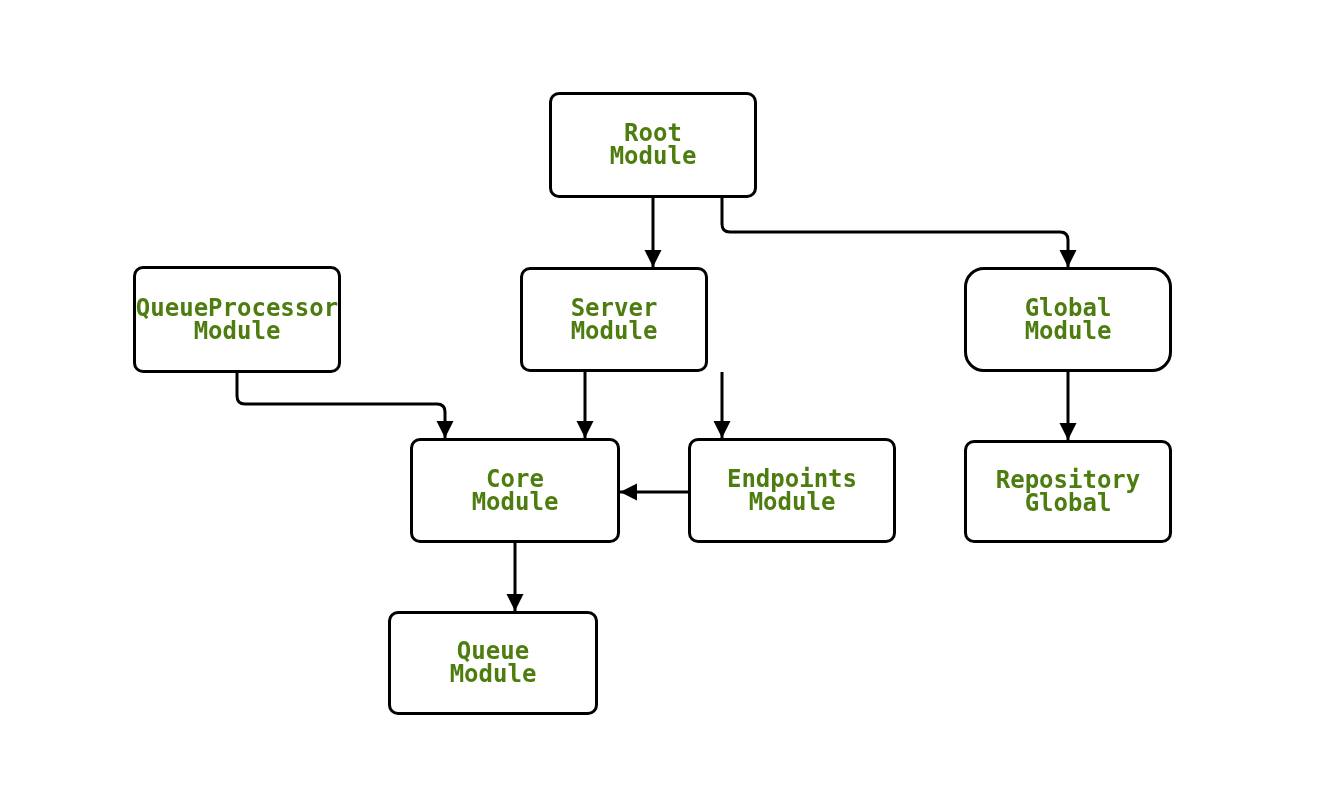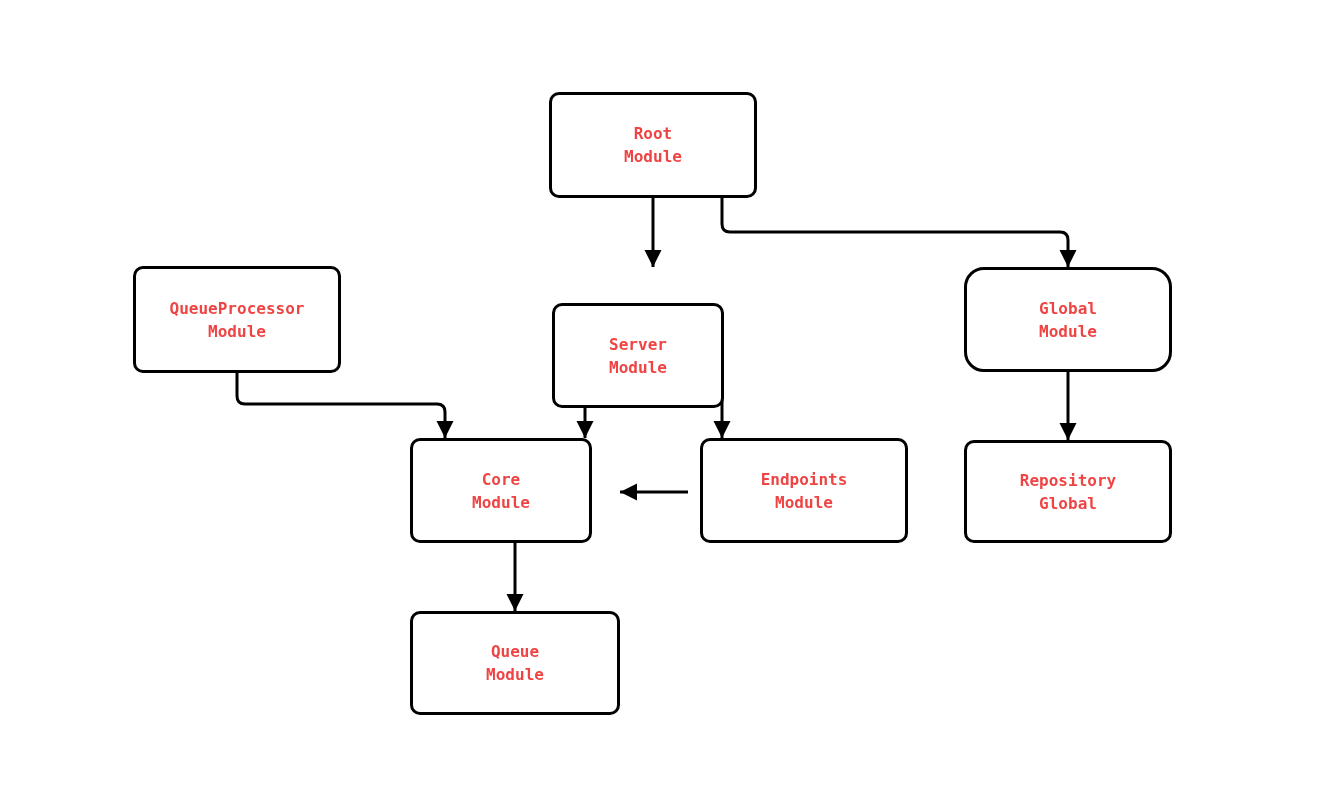--- a/index.html
+++ b/index.html
@@ -28,24 +28,24 @@
     background: #ffffff;
     border: 3px solid #000000;
     border-radius: 10px;
     display: flex;
     align-items: center;
     justify-content: center;
   }
   .node-label {
     white-space: pre-line;
     text-align: center;
-    font-size: 16px;
+    font-size: 24px;
     line-height: 23px;
     font-weight: bold;
-    color: #ef4444;
+    color: #4d7c0f;
   }
 </style>
 </head>
 <body>
 
 <div class="canvas">
   <svg class="edges-layer" width="1337" height="809" viewBox="0 0 1337 809" xmlns="http://www.w3.org/2000/svg">
     <defs>
       <marker id="arrowhead" viewBox="0 0 12 12" refX="12" refY="6" markerWidth="17" markerHeight="22" markerUnits="userSpaceOnUse" orient="auto">
         <path d="M0,0 L12,6 L0,12 Z" fill="#000000"></path>
@@ -64,38 +64,38 @@
   </svg>
   <div id="node-layer">
       <div class="node" style="left: 549px; top: 92px; width: 208px; height: 106px; border-color: rgb(0, 0, 0); background: rgb(255, 255, 255);">
     <span class="node-label">Root
 Module</span>
   </div>
       <div class="node" style="left: 133px; top: 266px; width: 208px; height: 107px; border-color: rgb(0, 0, 0); background: rgb(255, 255, 255);">
     <span class="node-label">QueueProcessor
 Module</span>
   </div>
-      <div class="node" style="left: 552px; top: 267px; width: 172px; height: 105px; border-color: rgb(0, 0, 0); background: rgb(255, 255, 255); margin-top: 36px;">
+      <div class="node" style="left: 520px; top: 267px; width: 188px; height: 105px; border-color: rgb(0, 0, 0); background: rgb(255, 255, 255);">
     <span class="node-label">Server
 Module</span>
   </div>
       <div class="node" style="left: 964px; top: 267px; width: 208px; height: 105px; border-color: rgb(0, 0, 0); background: rgb(255, 255, 255); border-radius: 20px;">
     <span class="node-label">Global
 Module</span>
   </div>
-      <div class="node" style="left: 410px; top: 438px; width: 182px; height: 105px; border-color: rgb(0, 0, 0); background: rgb(255, 255, 255);">
+      <div class="node" style="left: 410px; top: 438px; width: 210px; height: 105px; border-color: rgb(0, 0, 0); background: rgb(255, 255, 255);">
     <span class="node-label">Core
 Module</span>
   </div>
-      <div class="node" style="left: 688px; top: 438px; width: 208px; height: 105px; border-color: rgb(0, 0, 0); background: rgb(255, 255, 255); margin-left: 12px;">
+      <div class="node" style="left: 688px; top: 438px; width: 208px; height: 105px; border-color: rgb(0, 0, 0); background: rgb(255, 255, 255);">
     <span class="node-label">Endpoints
 Module</span>
   </div>
       <div class="node" style="left: 964px; top: 440px; width: 208px; height: 103px; border-color: rgb(0, 0, 0); background: rgb(255, 255, 255);">
     <span class="node-label">Repository
 Global</span>
   </div>
-      <div class="node" style="left: 410px; top: 611px; width: 210px; height: 104px; border-color: rgb(0, 0, 0); background: rgb(255, 255, 255);">
+      <div class="node" style="left: 388px; top: 611px; width: 210px; height: 104px; border-color: rgb(0, 0, 0); background: rgb(255, 255, 255);">
     <span class="node-label">Queue
 Module</span>
   </div>
     </div>
 </div>
 
 </body></html>

